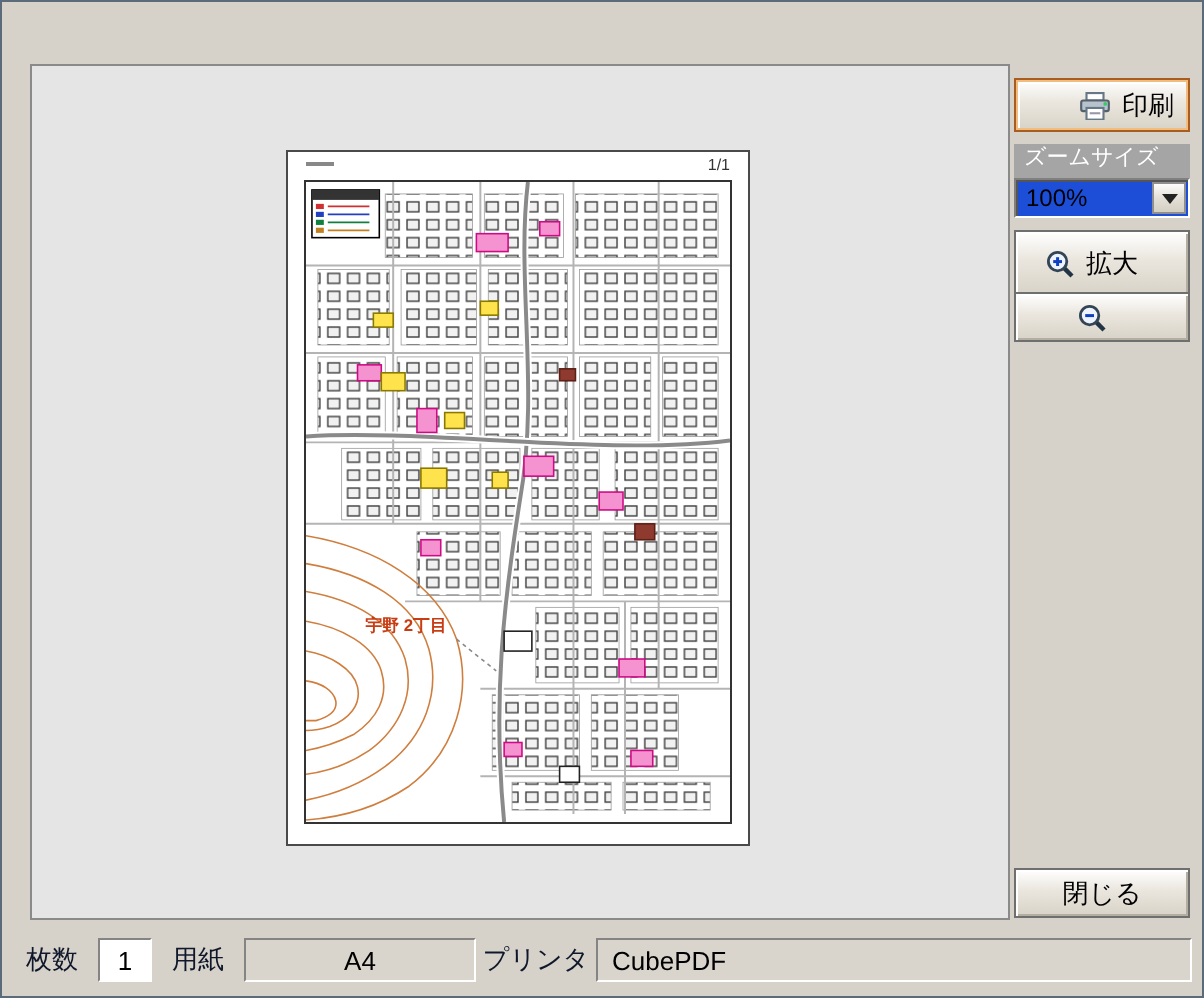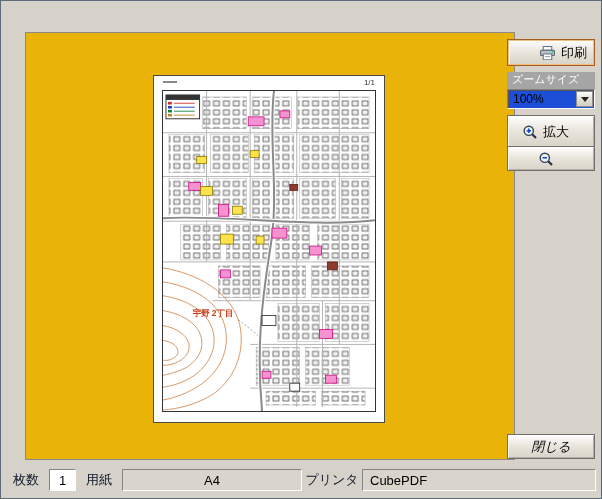--- a/index.html
+++ b/index.html
@@ -32,22 +32,22 @@
     border:1px solid #7c3022;
     background:linear-gradient(180deg,#f4b5a5,#df7258 48%,#c74a33 52%,#d9654b);
     color:#fff; font-weight:bold; font-size:12px; line-height:1;
   }
   .g-min { width:9px; height:3px; background:#16324e; margin-top:6px; }
   .g-max { width:10px; height:8px; border:2px solid #16324e; background:transparent; }
   .g-close { color:#fff; font-weight:bold; font-size:13px; line-height:1; transform:translateY(-1px); }
 
   
   .preview-area {
-    position:absolute; left:24px; top:31px; width:490px; height:428px;
-    background:#eab308; border:1px solid #8a8a8a;
+    position:absolute; left:14px; top:31px; width:490px; height:428px;
+    background:#e5e5e5; border:1px solid #8a8a8a;
   }
   .page {
     position:absolute; left:127px; top:42px; width:232px; height:348px;
     background:#ffffff; border:1px solid #4a4a4a;
   }
   .page-number { position:absolute; top:2px; right:9px; font-size:8px; color:#333; }
   .page-mark { position:absolute; top:5px; left:9px; width:14px; height:2px; background:#888; }
   .map-frame {
     position:absolute; left:8px; right:8px; top:14px; bottom:10px;
     border:1px solid #333;
@@ -80,39 +80,39 @@
   .combo-value { position:absolute; left:5px; top:2px; font-size:12px; color:#000; }
   .combo-btn {
     position:absolute; right:1px; top:1px; bottom:1px; width:17px;
     display:flex; align-items:center; justify-content:center;
     background:linear-gradient(180deg,#fdfdfd,#e4e0d7 50%,#d4cfc2);
     border:1px solid #8f8f8f;
   }
   .tri { width:0; height:0; border-left:4px solid transparent; border-right:4px solid transparent; border-top:5px solid #222; }
   .btn-zoomin  { top:83px;  height:33px; justify-content:flex-start; padding-left:14px; }
   .btn-zoomout { top:114px; height:25px; justify-content:flex-start; padding-left:30px;gap:48px; }
-  .btn-close   { top:402px; height:25px;font-style:italic; }
+  .btn-close   { top:402px; height:25px; }
   .icon16 { width:16px; height:16px; flex:none; }
   .icon-printer { width:17px; height:14px; flex:none; }
 
   
   .statusbar {
     position:absolute; left:3px; right:3px; top:464px; height:30px;
     display:flex; align-items:center; gap:3px; padding:0 2px;
   }
   .sb-label { display:flex; align-items:center; justify-content:center; font-size:13px; color:#0f172a; height:22px; }
   .sb-field {
     height:22px; display:flex; align-items:center;
     border:1px solid; border-color:#848484 #ffffff #ffffff #848484;
     background:#d9d5cd; font-size:13px; color:#000;
   }
   .sb-sheets { width:40px; }
   .sb-sheets-val { width:27px; background:#ffffff; justify-content:center; }
   .sb-paper { width:40px; }
-  .sb-paper-val { width:180px; justify-content:center; }
+  .sb-paper-val { width:116px; justify-content:center; }
   .sb-printer { width:54px; }
   .sb-printer-val { flex:1; padding-left:7px; }
 </style>
 </head>
 <body>
 
 <div class="window">
 
 
   <div class="preview-area">

